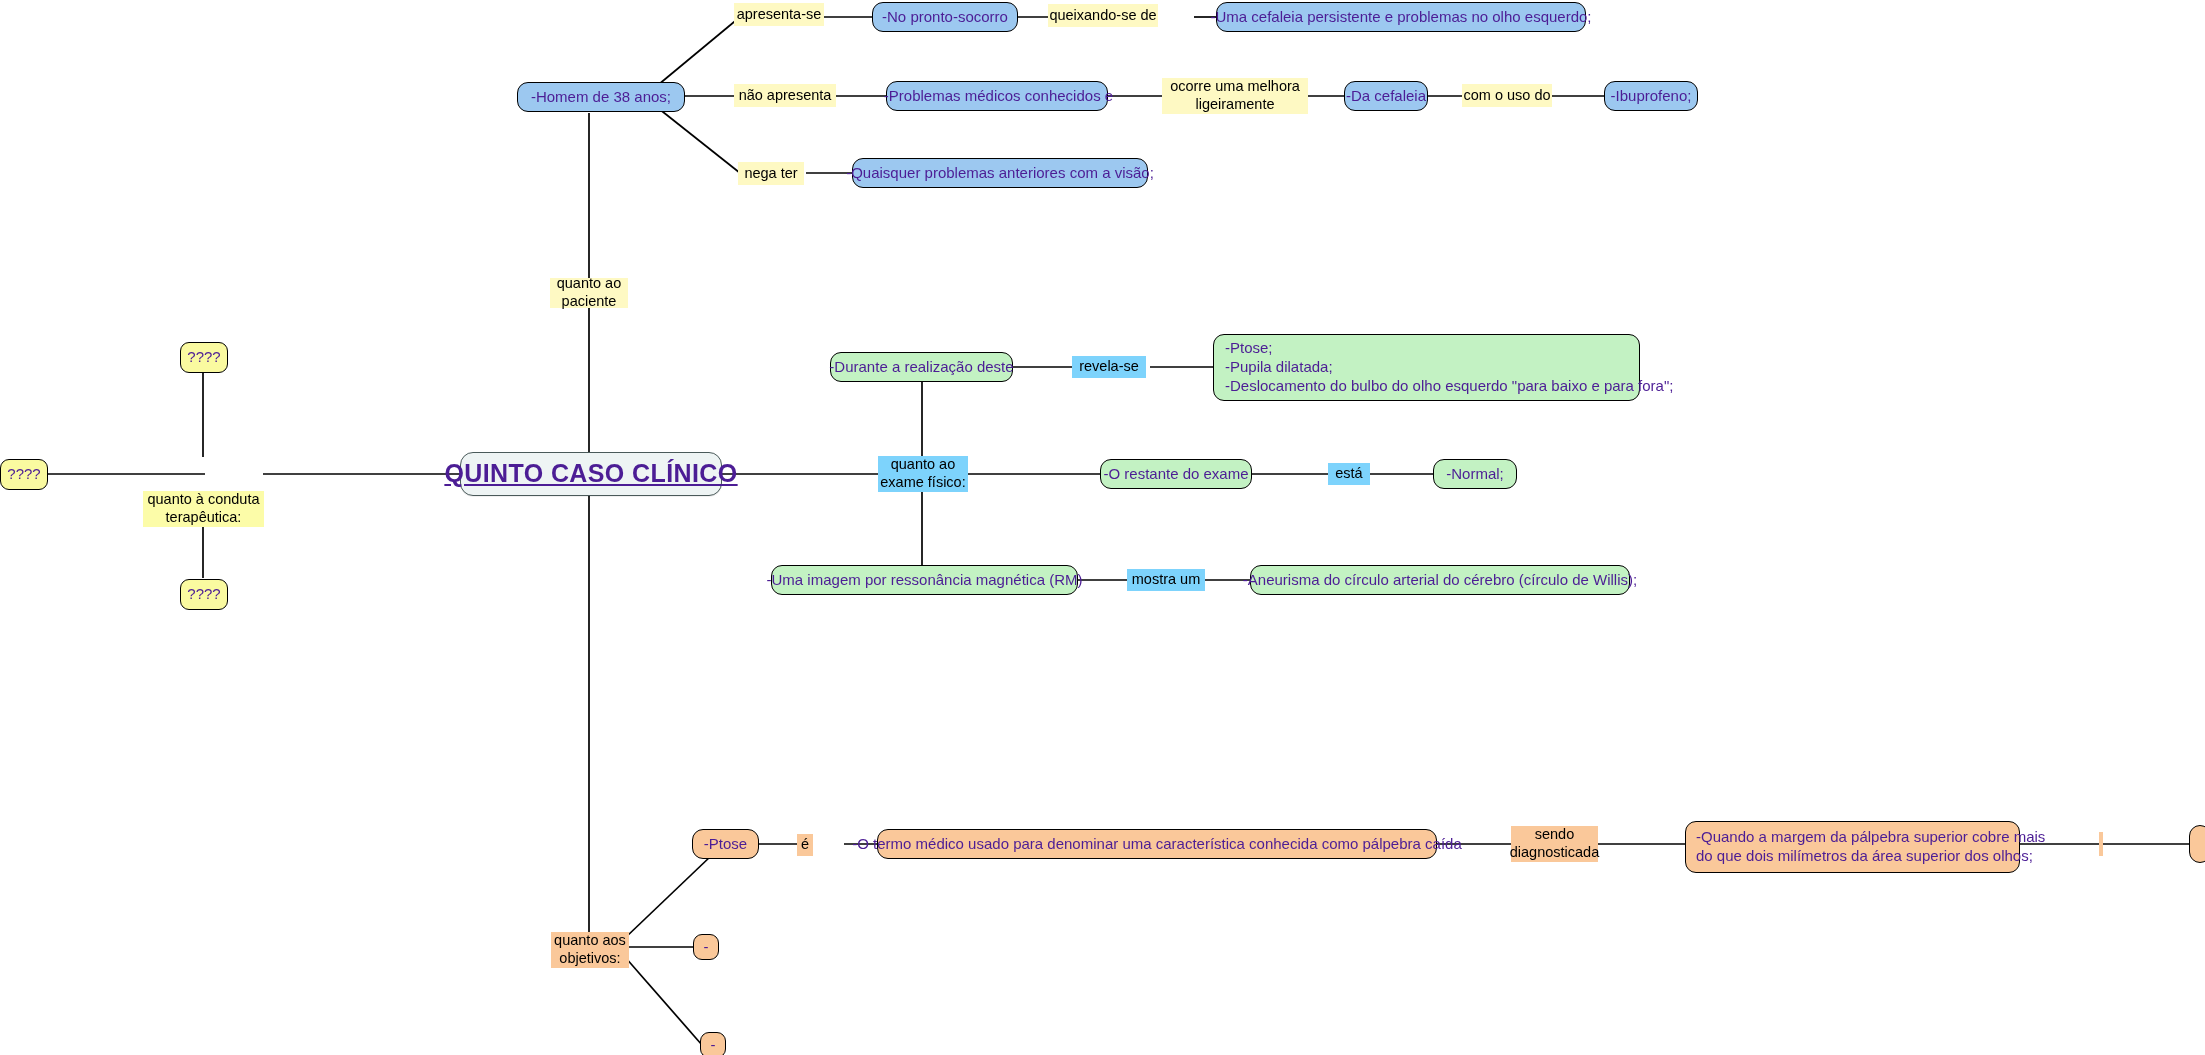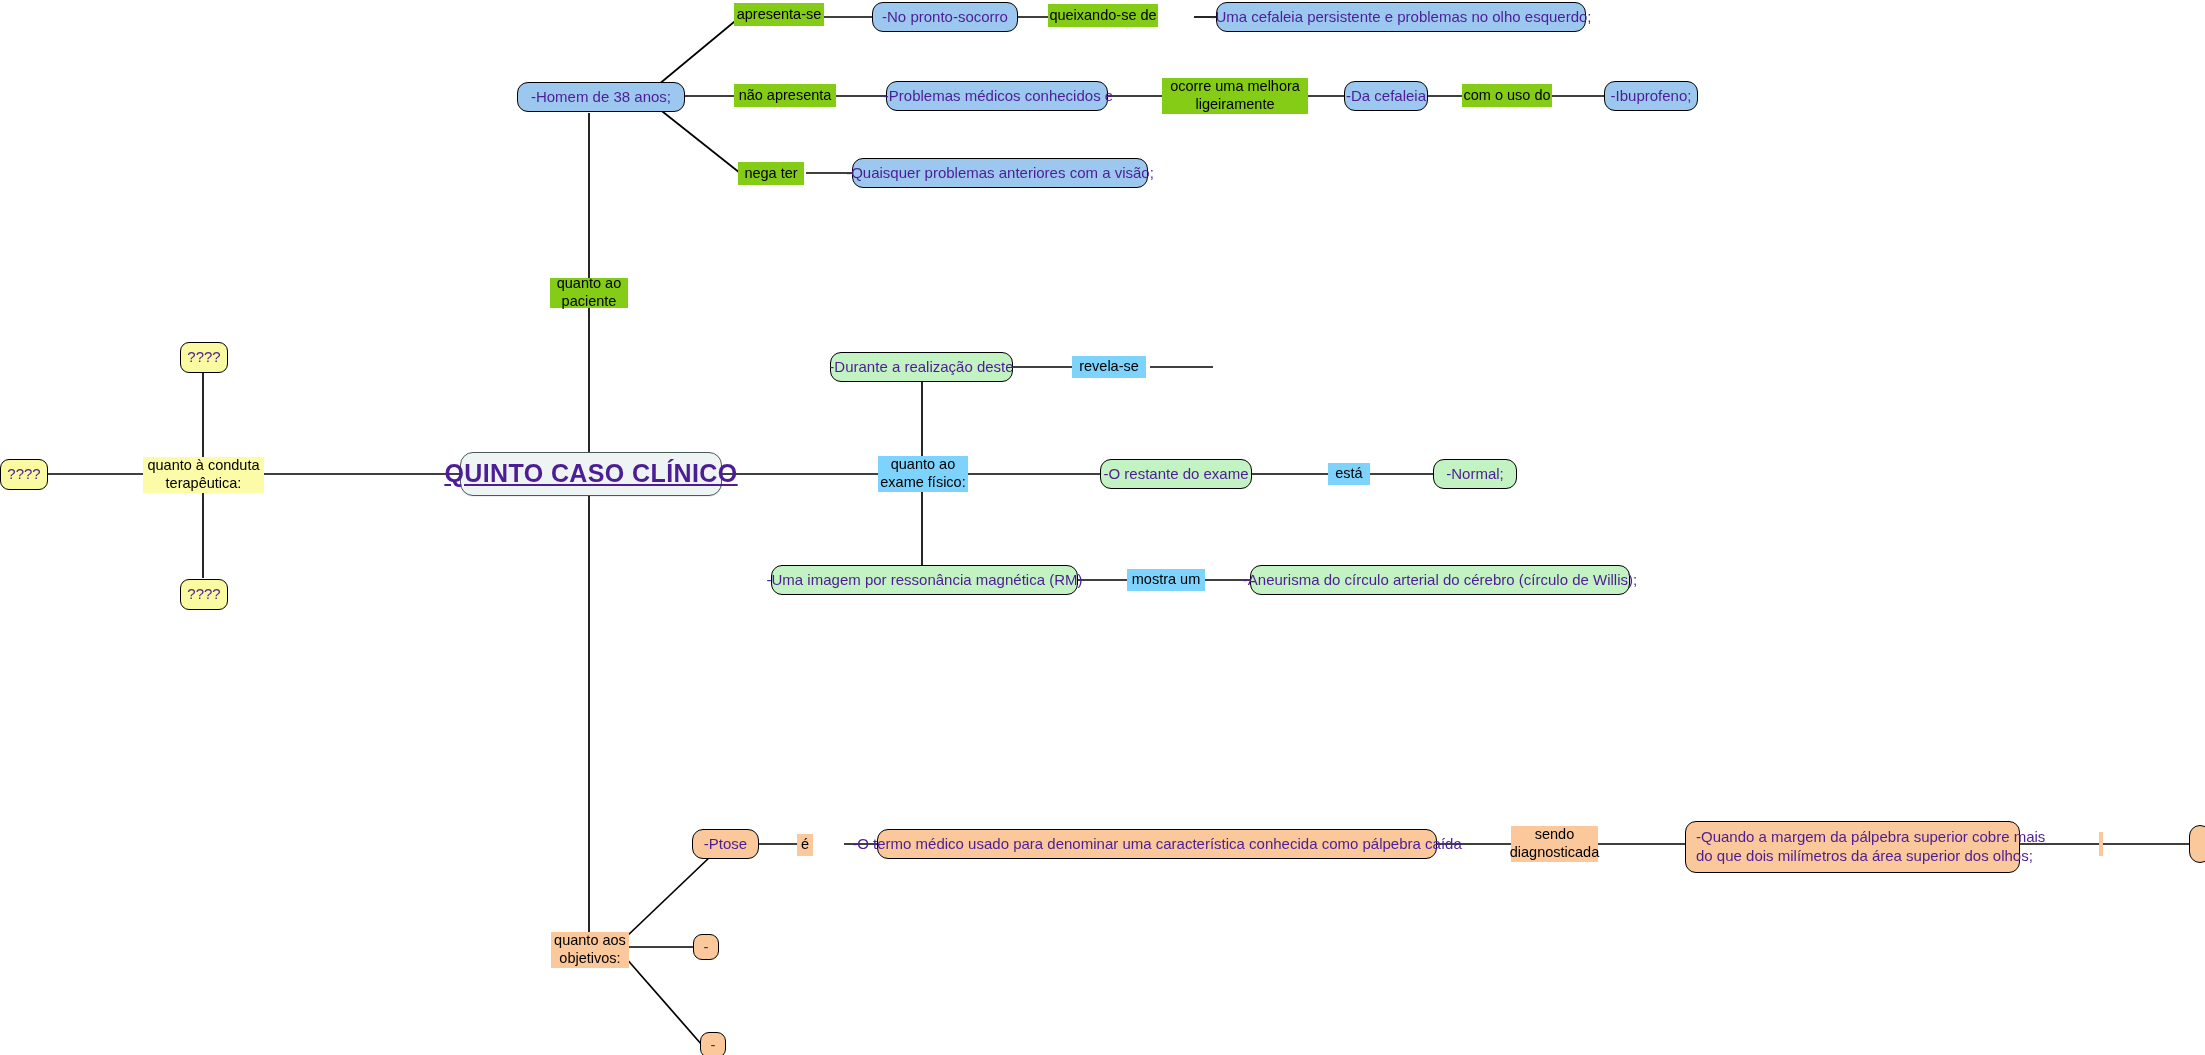--- a/index.html
+++ b/index.html
@@ -57,25 +57,25 @@
     text-align: center;
     line-height: 1.22;
     color: #000000;
     font-size: 14.5px;
     white-space: pre;
     z-index: 4;
     padding: 0 2px;
   }
   
   .blue      { background: #9CC8F0; }
-  .blue-lbl  { background: #84cc16; }
+  .blue-lbl  { background: #fef9c3; }
   .green     { background: #C3F2C3; }
   .green-lbl { background: #7dd3fc; }
   .yellow    { background: #FAFAA0; }
-  .yellow-lbl{ background: #FCFCA8; }
+  .yellow-lbl{ background: #FCFCA8; margin-top: 34px; }
   .orange    { background: #FAC89A; }
   .orange-lbl{ background: #FAC89A; }
   .root {
     background: #EEF4F4;
     border: 1.8px solid #4A5A5A;
     border-radius: 13px;
     font-size: 25px;
     font-weight: bold;
     text-decoration: underline;
     letter-spacing: 0.4px;
@@ -188,20 +188,23 @@
 
   <div class="node blue" style="left:852px; top:158px; width:296px; height:30px;">-Quaisquer problemas anteriores com a visão;</div>
 
   <div class="linklabel green-lbl" style="left:878px; top:456px; width:90px; height:36px;">quanto ao
 exame físico:</div>
 
   <div class="node green" style="left:830px; top:352px; width:183px; height:30px;">-Durante a realização deste</div>
 
   <div class="linklabel green-lbl" style="left:1072px; top:356px; width:74px; height:22px;">revela-se</div>
 
+  <div class="node green left-align" style="left:1213px; top:334px; width:427px; height:67px; padding:6px 11px;">-Ptose;
+-Pupila dilatada;
+-Deslocamento do bulbo do olho esquerdo "para baixo e para fora";</div>
 
   <div class="node green" style="left:1100px; top:459px; width:152px; height:30px;">-O restante do exame</div>
 
   <div class="linklabel green-lbl" style="left:1328px; top:463px; width:42px; height:22px;">está</div>
 
   <div class="node green" style="left:1433px; top:459px; width:84px; height:30px;">-Normal;</div>
 
   <div class="node green" style="left:771px; top:565px; width:307px; height:30px;">-Uma imagem por ressonância magnética (RM)</div>
 
   <div class="linklabel green-lbl" style="left:1127px; top:569px; width:78px; height:22px;">mostra um</div>

